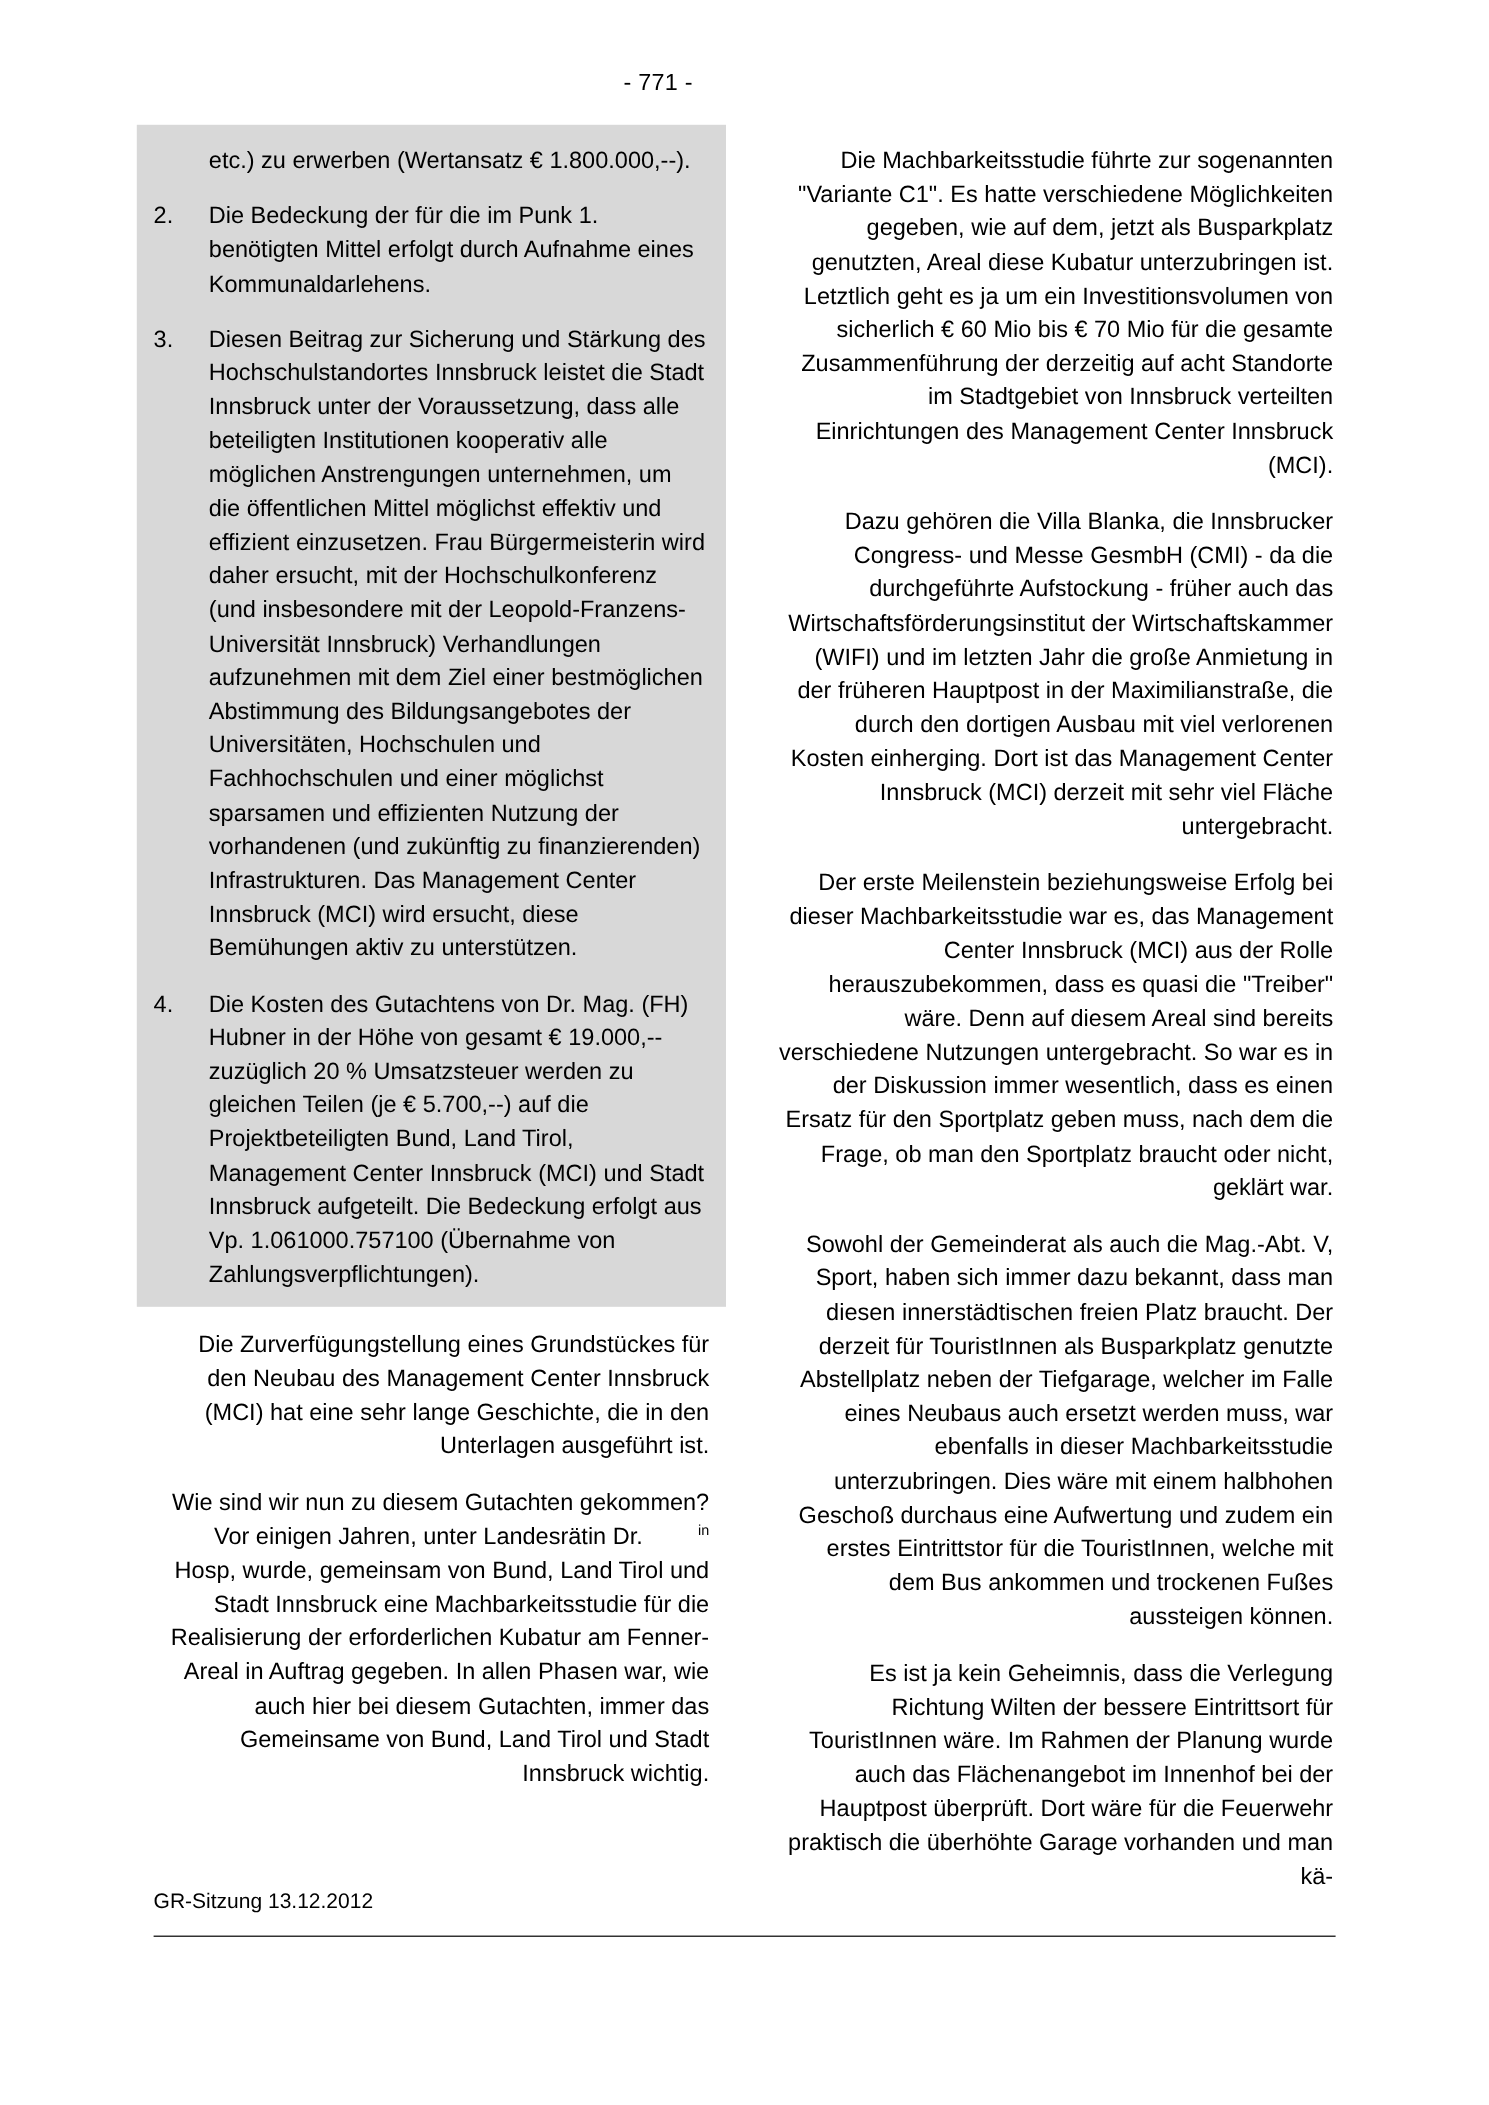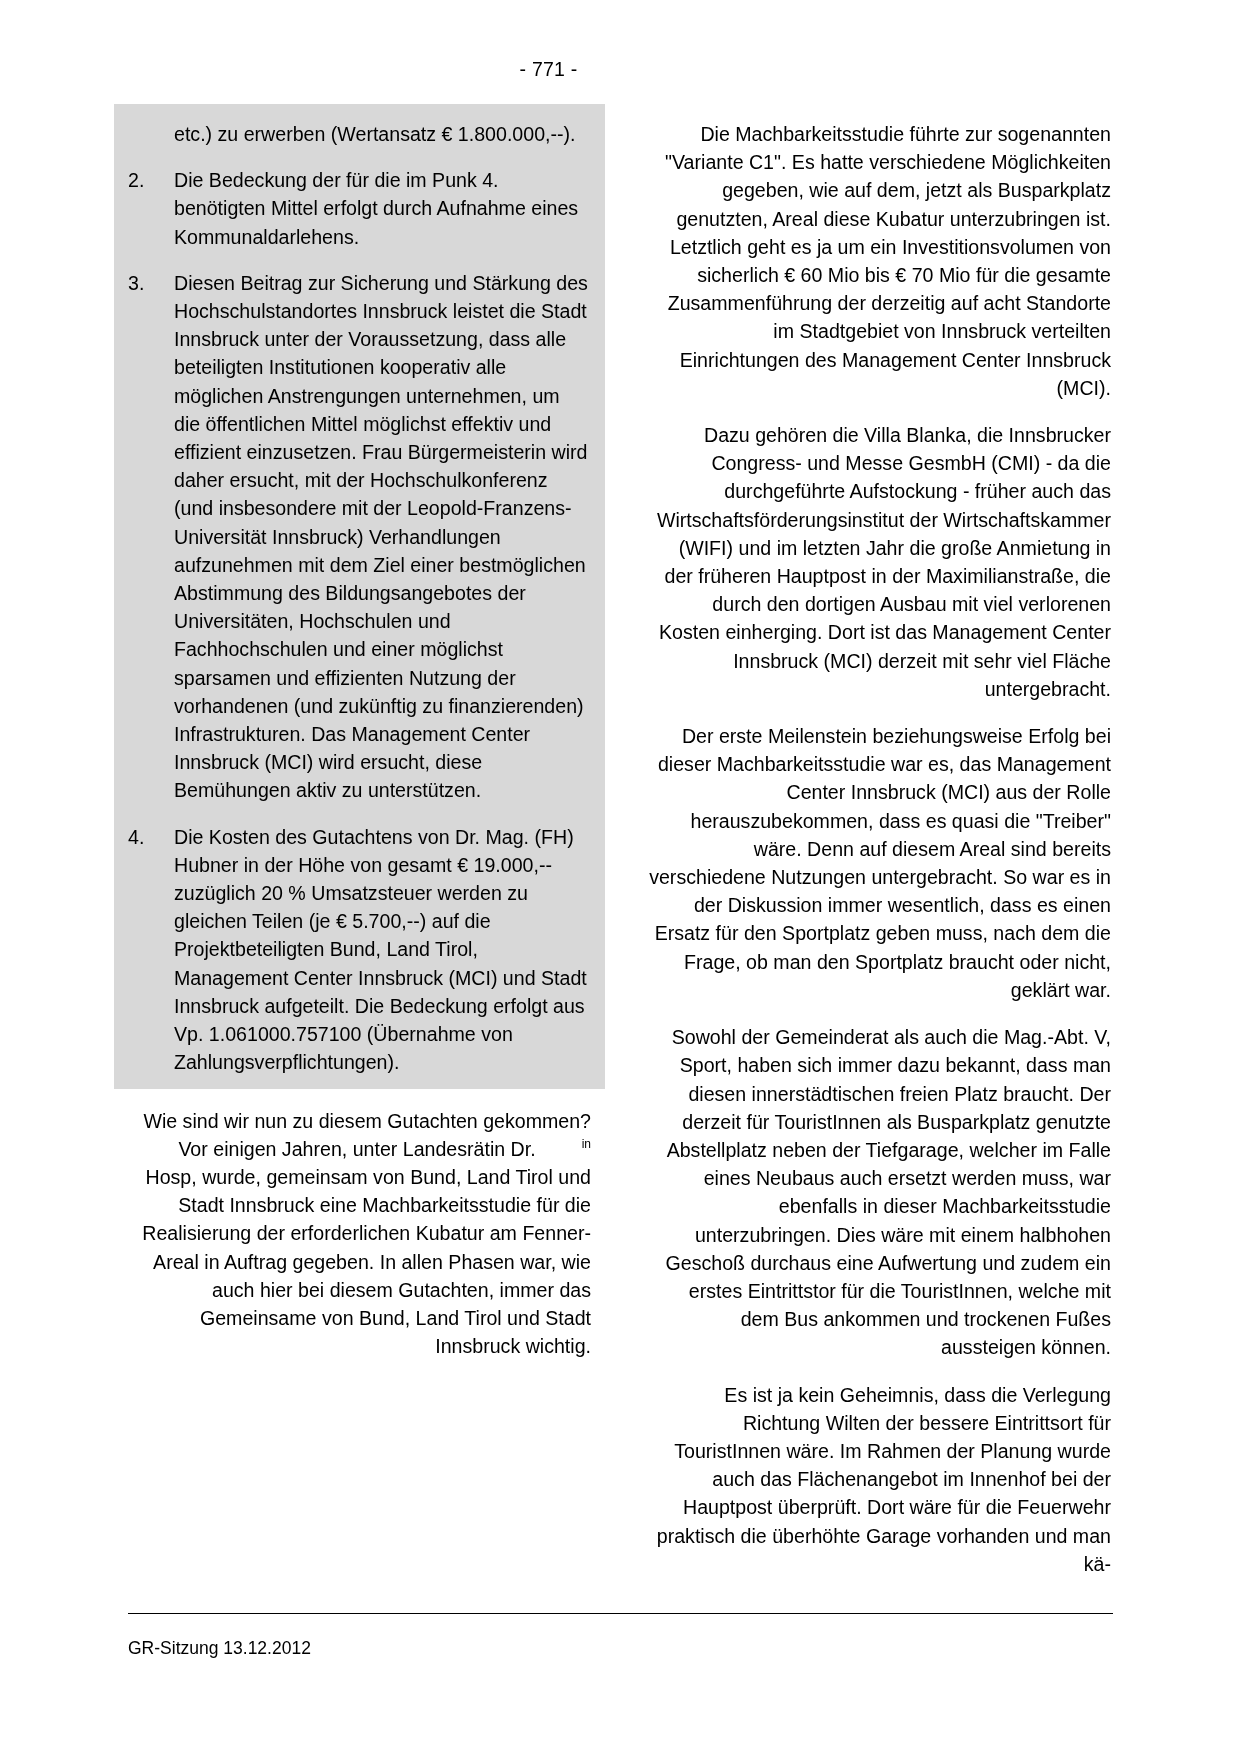--- a/index.html
+++ b/index.html
@@ -90,55 +90,56 @@
     position: absolute;
     left: 128px;
     top: 1613px;
     width: 985px;
     height: 1px;
     background: #000000;
   }
   .footer-text {
     position: absolute;
     left: 128px;
-    top: 1636px;
+    top: 1572px;
     font-size: 17.5px;
     line-height: 24px;
   }
 </style>
 </head>
 <body>
 
 <div class="page">
 
   <div class="page-number">- 771 -</div>
 
   <div class="columns">
 
     <div class="col left">
 
       <div class="shaded">
         <div class="lead-in">etc.) zu erwerben (Wertansatz € 1.800.000,--).</div>
 
         <div class="numitem">
           <div class="num">2.</div>
-          <div class="numtext">Die Bedeckung der für die im Punk 4. benötigten Mittel erfolgt durch Aufnahme eines Kommunaldarlehens.</div>
+          <div class="numtext">Die Bedeckung der für die im Punk 1. benötigten Mittel erfolgt durch Aufnahme eines Kommunaldarlehens.</div>
         </div>
 
         <div class="numitem">
           <div class="num">3.</div>
           <div class="numtext">Diesen Beitrag zur Sicherung und Stärkung des Hochschulstandortes Innsbruck leistet die Stadt Innsbruck unter der Voraussetzung, dass alle beteiligten Institutionen kooperativ alle möglichen Anstrengungen unternehmen, um die öffentlichen Mittel möglichst effektiv und effizient einzusetzen. Frau Bürgermeisterin wird daher ersucht, mit der Hochschulkonferenz (und insbesondere mit der Leopold-Franzens-Universität Innsbruck) Verhandlungen aufzunehmen mit dem Ziel einer bestmöglichen Abstimmung des Bildungsangebotes der Universitäten, Hochschulen und Fachhochschulen und einer möglichst sparsamen und effizienten Nutzung der vorhandenen (und zukünftig zu finanzierenden) Infrastrukturen. Das Management Center Innsbruck (MCI) wird ersucht, diese Bemühungen aktiv zu unterstützen.</div>
         </div>
 
         <div class="numitem">
           <div class="num">4.</div>
           <div class="numtext">Die Kosten des Gutachtens von Dr. Mag. (FH) Hubner in der Höhe von gesamt € 19.000,-- zuzüglich 20 % Umsatzsteuer werden zu gleichen Teilen (je € 5.700,--) auf die Projektbeteiligten Bund, Land Tirol, Management Center Innsbruck (MCI) und Stadt Innsbruck aufgeteilt. Die Bedeckung erfolgt aus Vp. 1.061000.757100 (Übernahme von Zahlungsverpflichtungen).</div>
         </div>
       </div>
 
+      <p>Die Zurverfügungstellung eines Grundstückes für den Neubau des Management Center Innsbruck (MCI) hat eine sehr lange Geschichte, die in den Unterlagen ausgeführt ist.</p>
 
       <p><span>Wie sind wir nun zu diesem Gutachten gekommen? Vor einigen Jahren, unter Landesrätin Dr.</span><sup>in</sup><span> Hosp, wurde, gemeinsam von Bund, Land Tirol und Stadt Innsbruck eine Machbarkeitsstudie für die Realisierung der erforderlichen Kubatur am Fenner-Areal in Auftrag gegeben. In allen Phasen war, wie auch hier bei diesem Gutachten, immer das Gemeinsame von Bund, Land Tirol und Stadt Innsbruck wichtig.</span></p>
 
     </div>
 
     <div class="col right">
       <p>Die Machbarkeitsstudie führte zur sogenannten "Variante C1". Es hatte verschiedene Möglichkeiten gegeben, wie auf dem, jetzt als Busparkplatz genutzten, Areal diese Kubatur unterzubringen ist. Letztlich geht es ja um ein Investitionsvolumen von sicherlich € 60 Mio bis € 70 Mio für die gesamte Zusammenführung der derzeitig auf acht Standorte im Stadtgebiet von Innsbruck verteilten Einrichtungen des Management Center Innsbruck (MCI).</p>
       <p>Dazu gehören die Villa Blanka, die Innsbrucker Congress- und Messe GesmbH (CMI) - da die durchgeführte Aufstockung - früher auch das Wirtschaftsförderungsinstitut der Wirtschaftskammer (WIFI) und im letzten Jahr die große Anmietung in der früheren Hauptpost in der Maximilianstraße, die durch den dortigen Ausbau mit viel verlorenen Kosten einherging. Dort ist das Management Center Innsbruck (MCI) derzeit mit sehr viel Fläche untergebracht.</p>
       <p>Der erste Meilenstein beziehungsweise Erfolg bei dieser Machbarkeitsstudie war es, das Management Center Innsbruck (MCI) aus der Rolle herauszubekommen, dass es quasi die "Treiber" wäre. Denn auf diesem Areal sind bereits verschiedene Nutzungen untergebracht. So war es in der Diskussion immer wesentlich, dass es einen Ersatz für den Sportplatz geben muss, nach dem die Frage, ob man den Sportplatz braucht oder nicht, geklärt war.</p>
       <p>Sowohl der Gemeinderat als auch die Mag.-Abt. V, Sport, haben sich immer dazu bekannt, dass man diesen innerstädtischen freien Platz braucht. Der derzeit für TouristInnen als Busparkplatz genutzte Abstellplatz neben der Tiefgarage, welcher im Falle eines Neubaus auch ersetzt werden muss, war ebenfalls in dieser Machbarkeitsstudie unterzubringen. Dies wäre mit einem halbhohen Geschoß durchaus eine Aufwertung und zudem ein erstes Eintrittstor für die TouristInnen, welche mit dem Bus ankommen und trockenen Fußes aussteigen können.</p>

